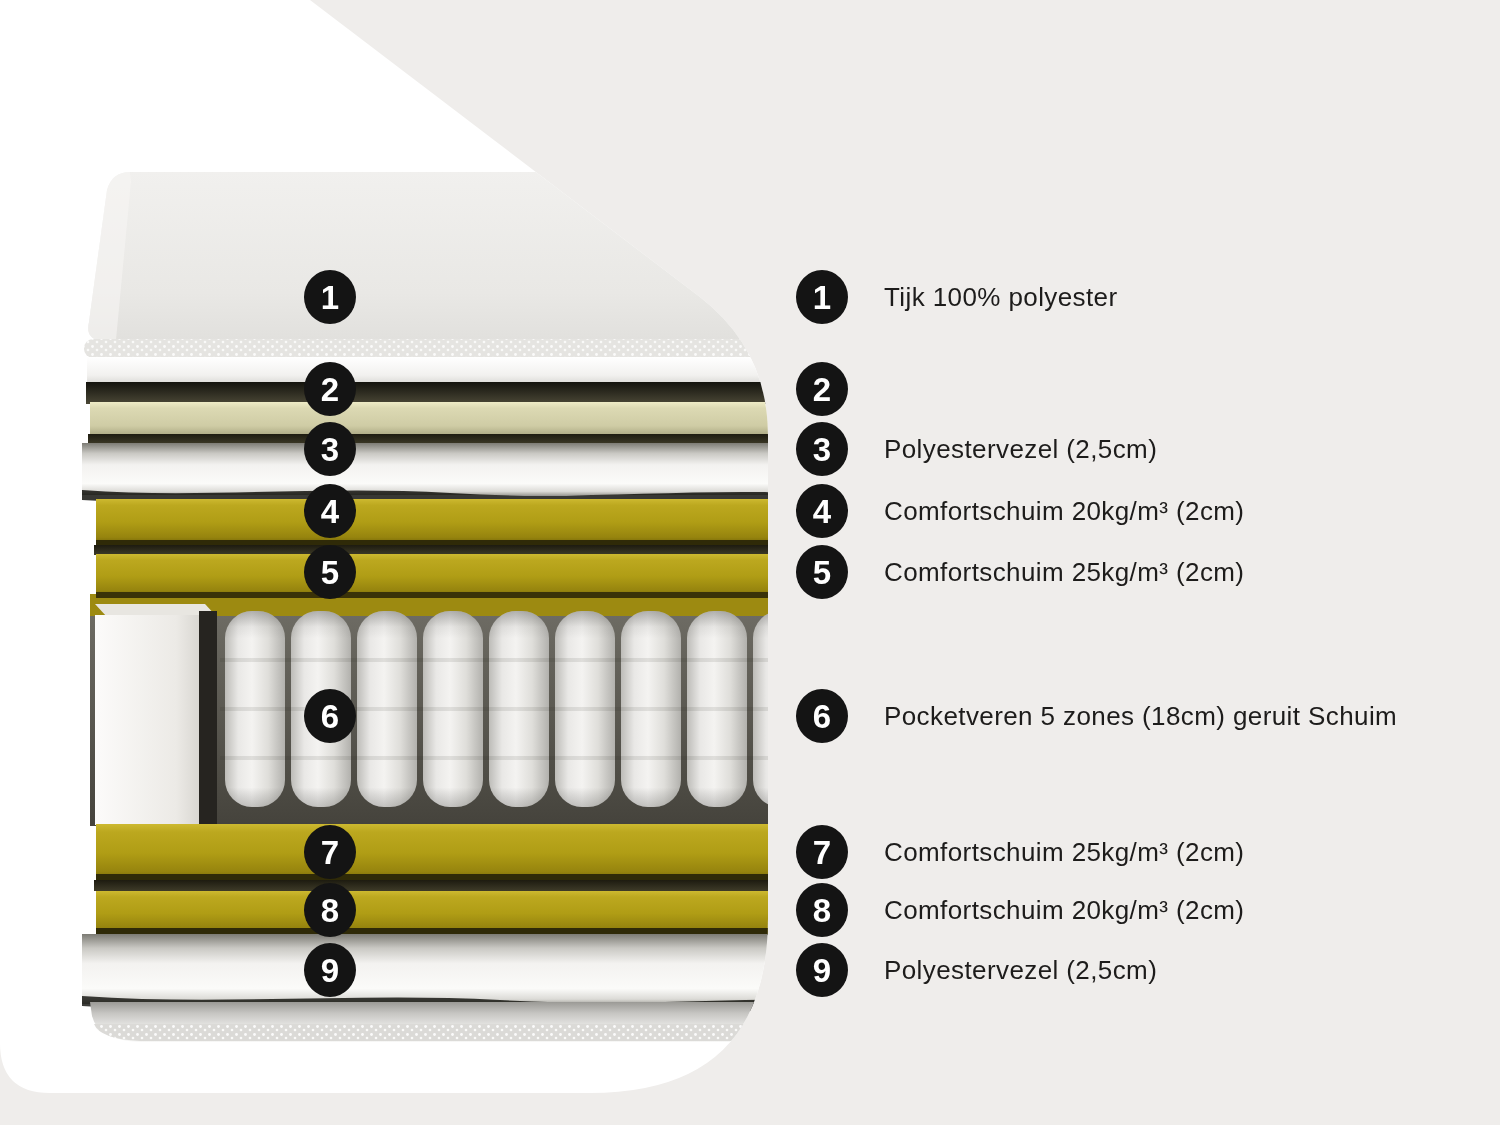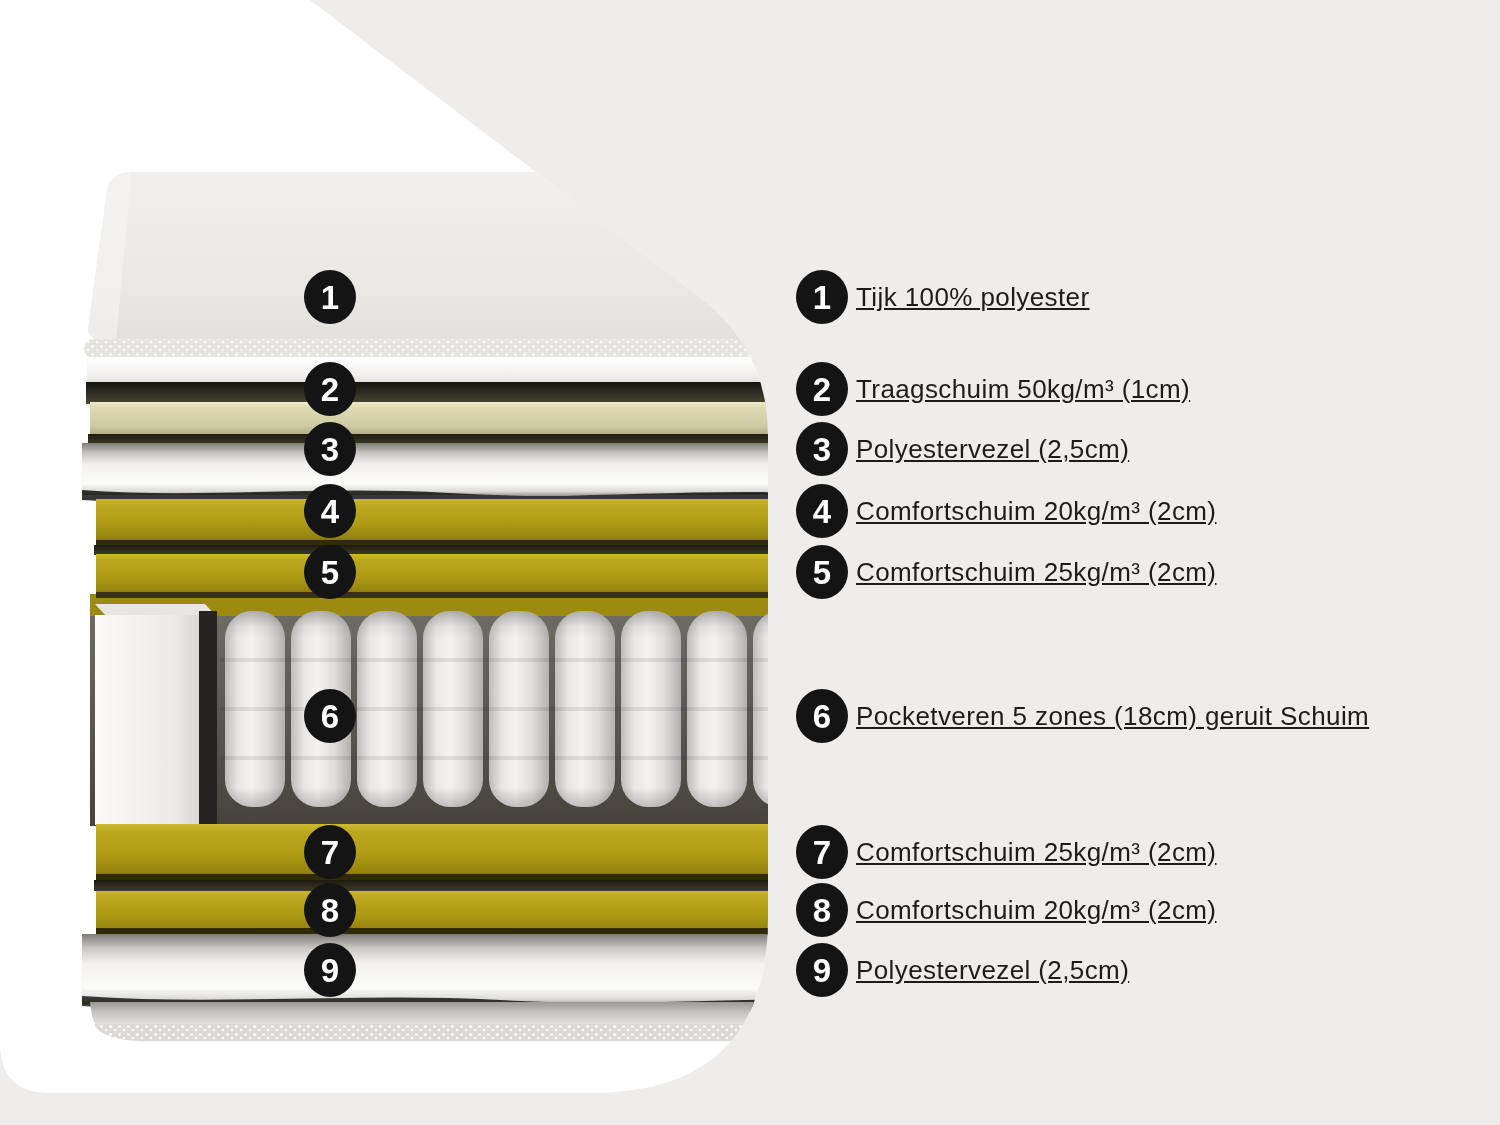--- a/index.html
+++ b/index.html
@@ -12,22 +12,22 @@
     position:absolute;width:52px;height:54px;border-radius:50%;
     background:#141414;color:#ffffff;
     display:flex;align-items:center;justify-content:center;
     font-size:33px;font-weight:700;line-height:1;
     transform:translate(-50%,-50%);
   }
   
   .legend-row{position:absolute;display:flex;align-items:center;}
   .legend-row .badge{position:static;transform:none;flex:0 0 auto;}
   .legend-label{
-    margin-left:8px;font-size:26px;font-weight:500;color:#1d1c1b;
-    letter-spacing:0.4px;white-space:nowrap;text-decoration:underline;
+    margin-left:36px;font-size:26px;font-weight:500;color:#1d1c1b;
+    letter-spacing:0.4px;white-space:nowrap;
   }
 </style>
 </head>
 <body>
 
 <div class="stage">
 
   <svg width="1500" height="1125" viewBox="0 0 1500 1125" aria-hidden="true">
     <defs>
       <path id="swoosh" d="M0,0 L310,0 L700,297 Q768,350 768,436 L768,918 Q768,1093 590,1093 L50,1093 Q0,1093 0,1043 Z"></path>
@@ -233,21 +233,20 @@
       <span>9</span>
     </div>
 
   <div>
     <div class="legend-row" style="left:796px;top:270px">
       <span class="badge">1</span>
       <span class="legend-label">Tijk 100% polyester</span>
     </div>
     <div class="legend-row" style="left:796px;top:362px">
       <span class="badge">2</span>
-      <span class="legend-label">Traagschuim 50kg/m³ (1cm)</span>
     </div>
     <div class="legend-row" style="left:796px;top:422px">
       <span class="badge">3</span>
       <span class="legend-label">Polyestervezel (2,5cm)</span>
     </div>
     <div class="legend-row" style="left:796px;top:484px">
       <span class="badge">4</span>
       <span class="legend-label">Comfortschuim 20kg/m³ (2cm)</span>
     </div>
     <div class="legend-row" style="left:796px;top:545px">

